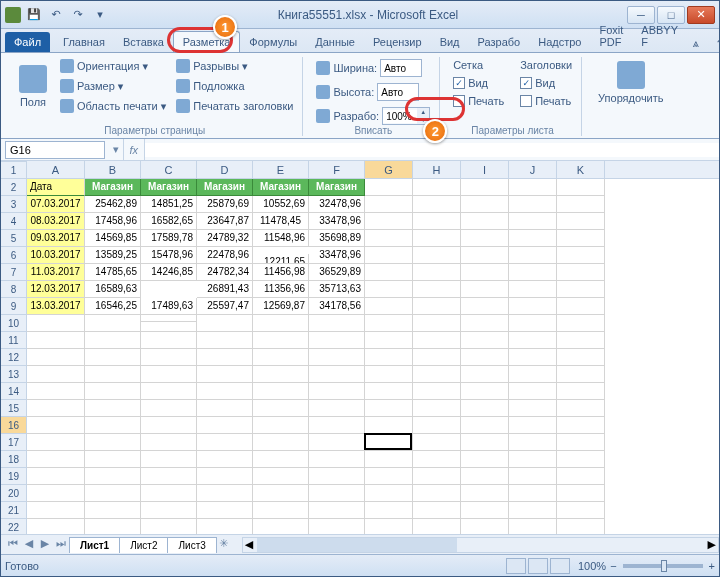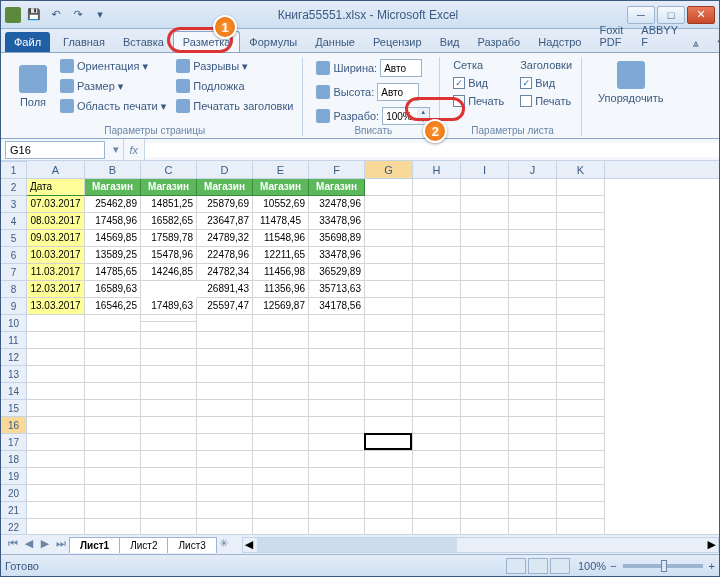--- a/index.html
+++ b/index.html
@@ -294,21 +294,21 @@
             <div class="cell" style="width: 48px;"></div>
             <div class="cell" style="width: 48px;"></div>
             <div class="cell" style="width: 48px;"></div>
             <div class="cell" style="width: 48px;"></div>
           </div>
           <div class="row">
             <div class="cell date" style="width: 58px;">10.03.2017</div>
             <div class="cell" style="width: 56px;">13589,25</div>
             <div class="cell" style="width: 56px;">15478,96</div>
             <div class="cell" style="width: 56px;">22478,96</div>
-            <div class="cell" style="width: 56px;">12211,65</div>
+            <div class="cell" style="width: 56px; margin-top: 7px;">12211,65</div>
             <div class="cell" style="width: 56px;">33478,96</div>
             <div class="cell" style="width: 48px;"></div>
             <div class="cell" style="width: 48px;"></div>
             <div class="cell" style="width: 48px;"></div>
             <div class="cell" style="width: 48px;"></div>
             <div class="cell" style="width: 48px;"></div>
           </div>
           <div class="row">
             <div class="cell date" style="width: 58px;">11.03.2017</div>
             <div class="cell" style="width: 56px;">14785,65</div>

